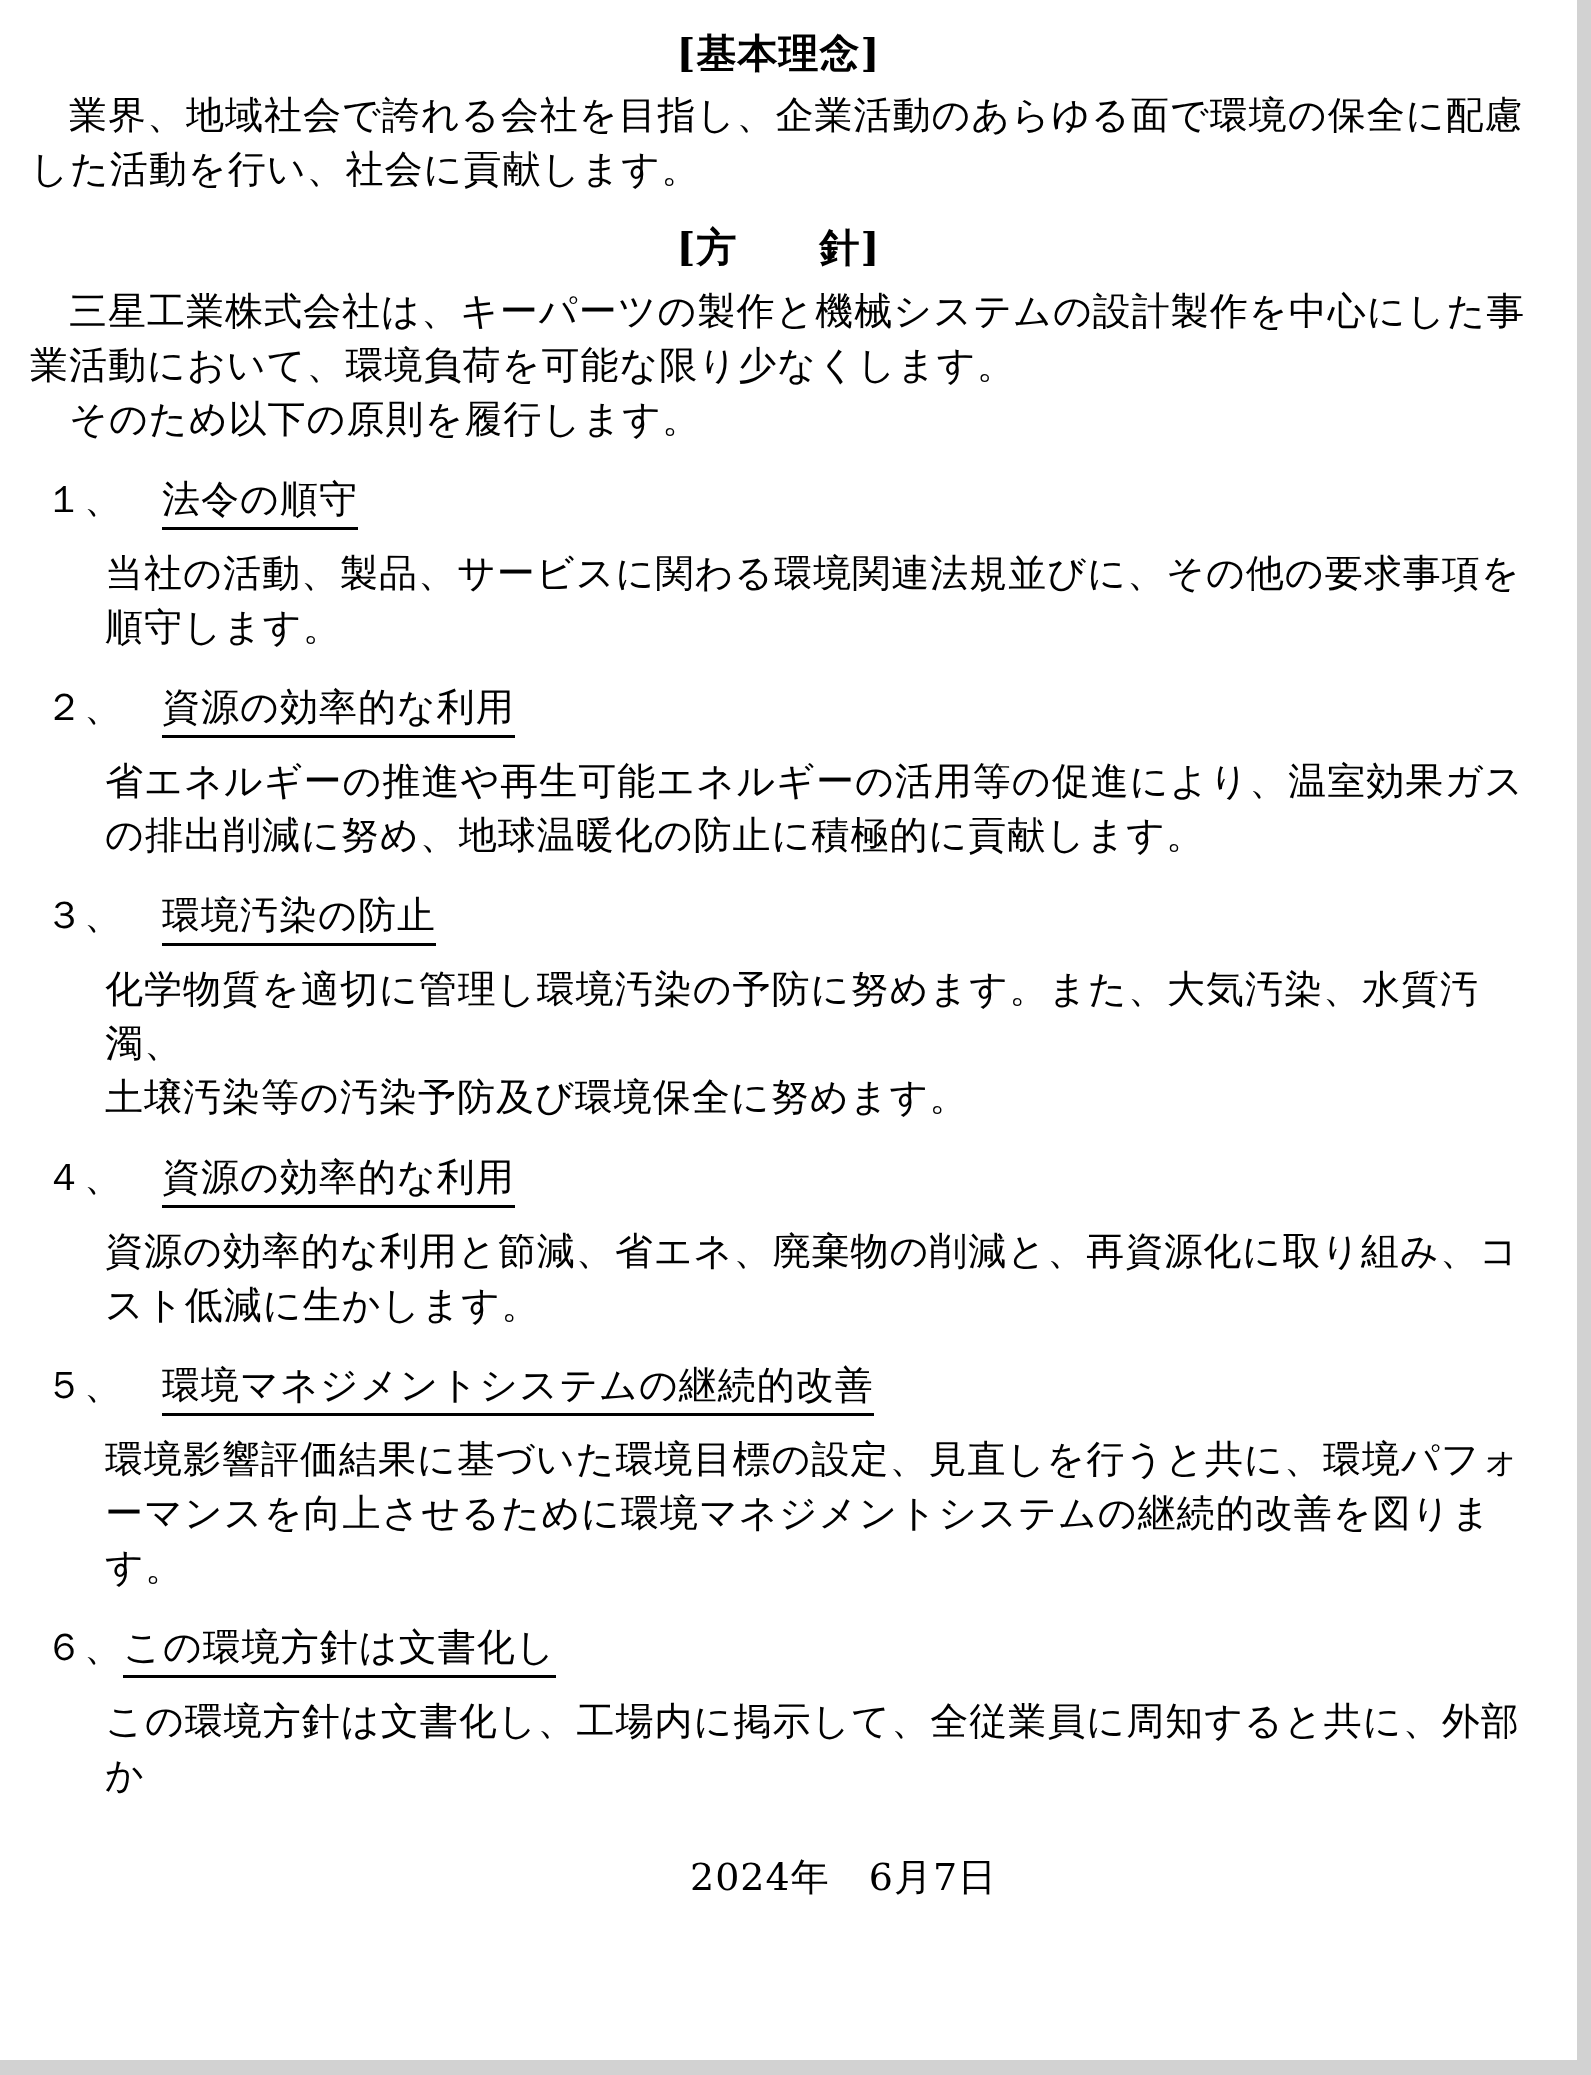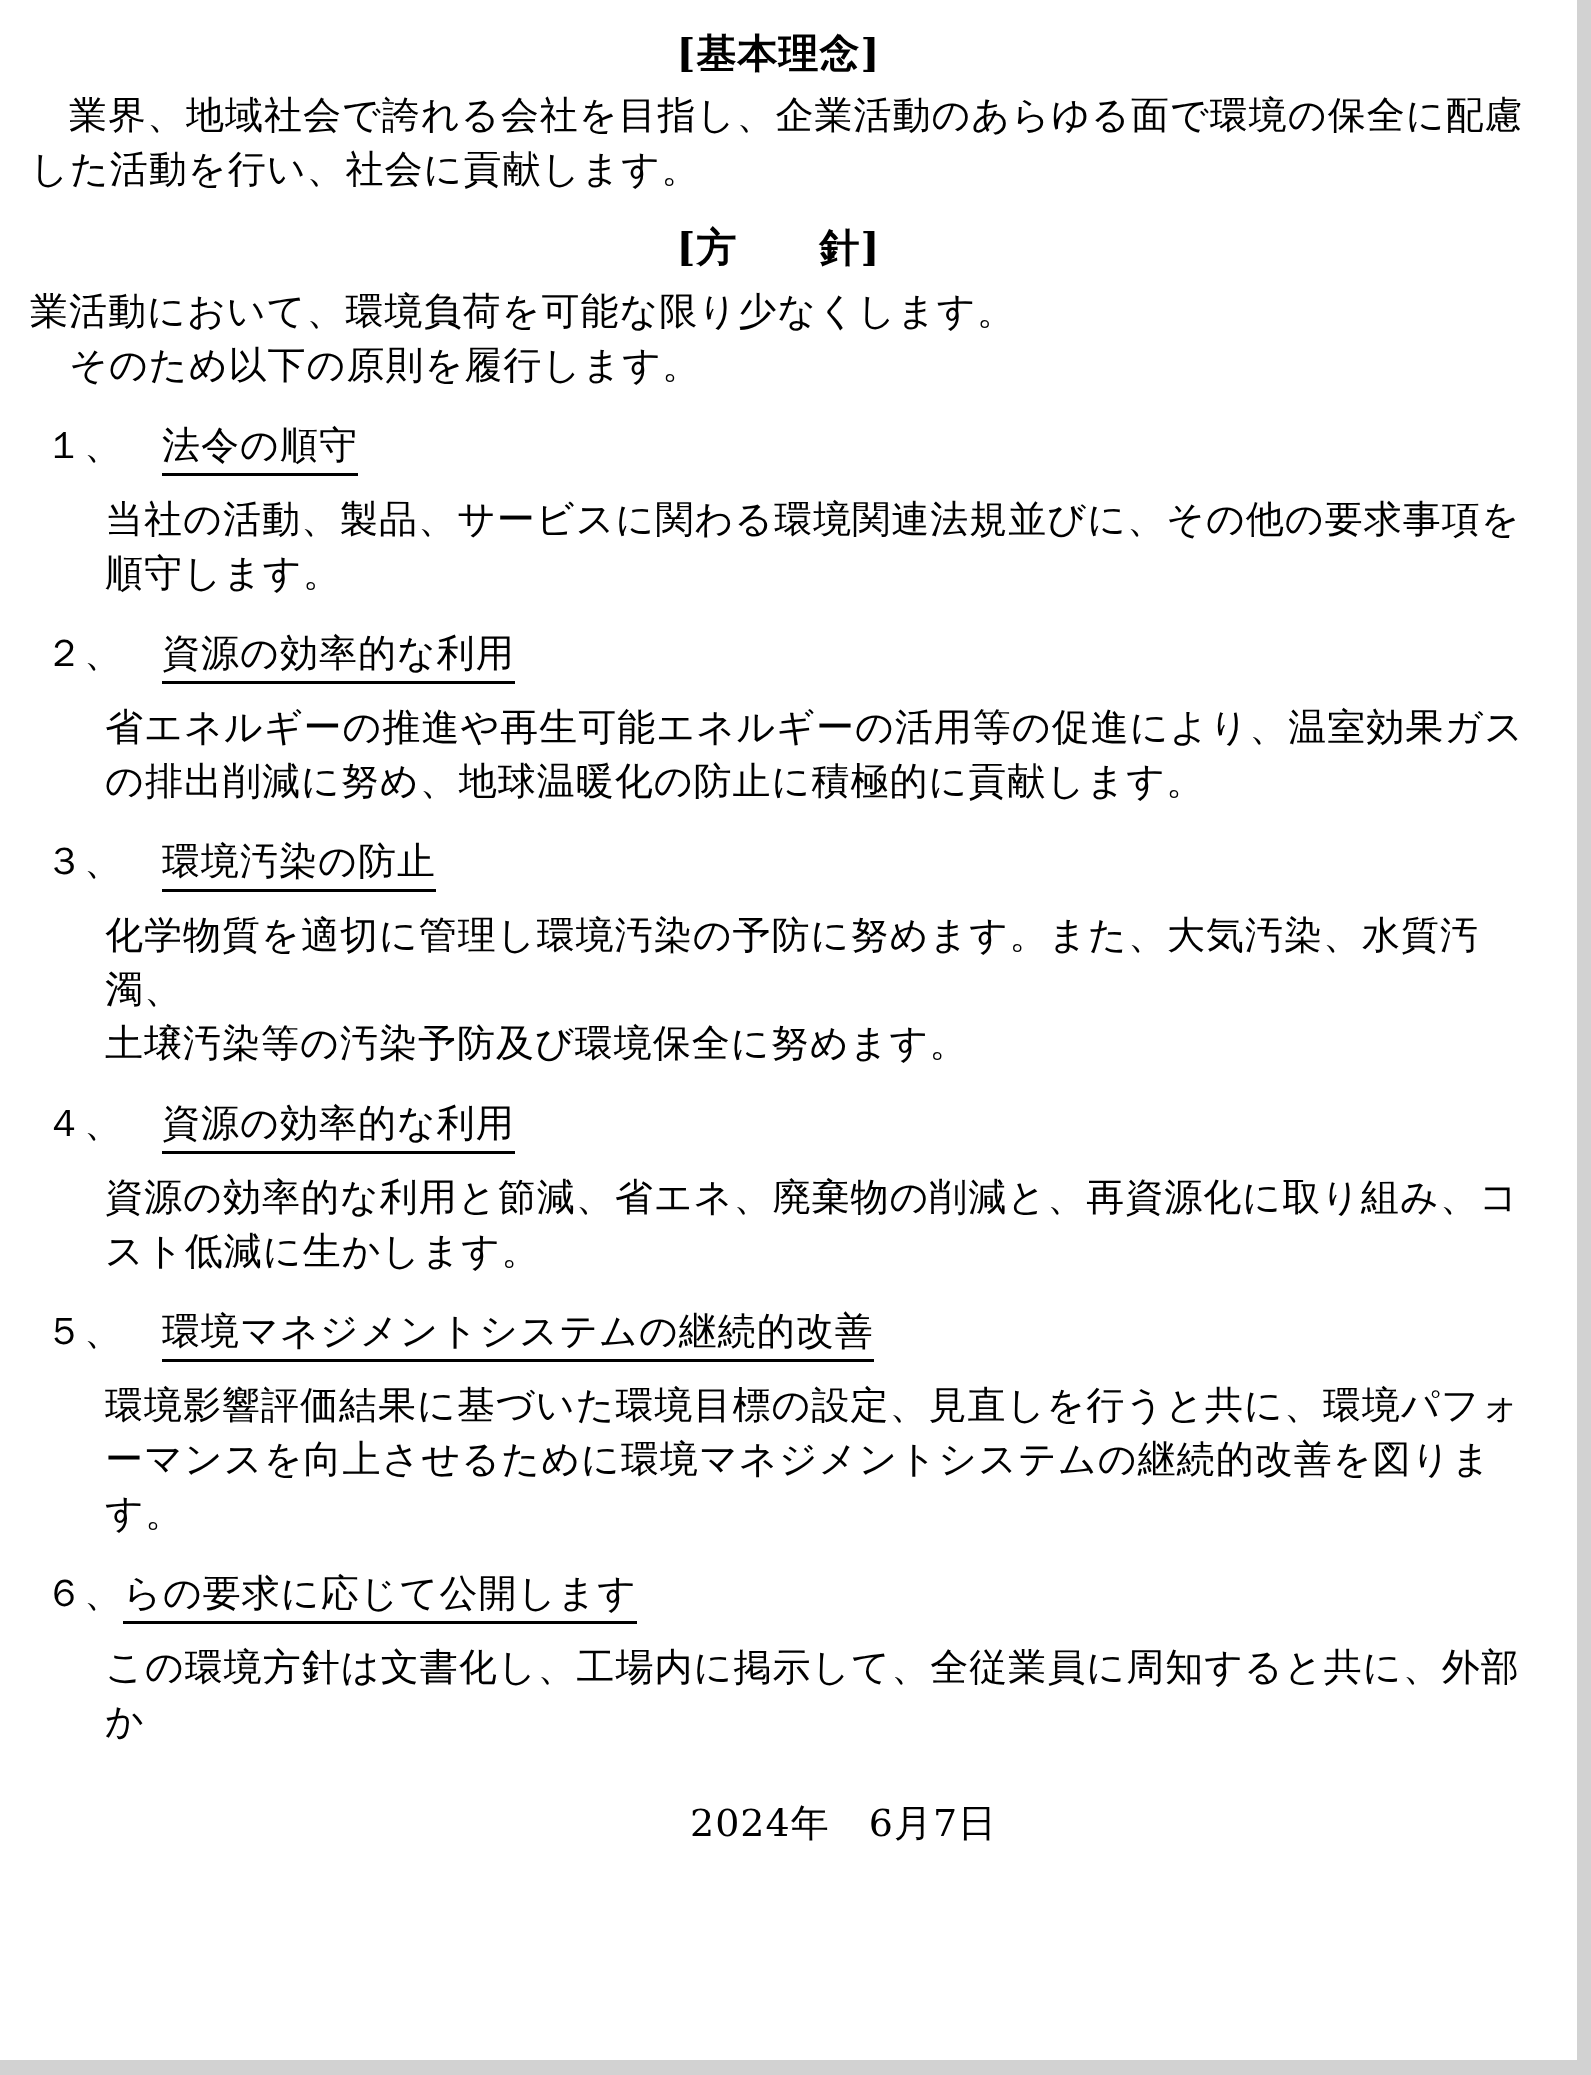--- a/index.html
+++ b/index.html
@@ -81,20 +81,21 @@
 
 
   <div class="para">
     <div class="line">　業界、地域社会で誇れる会社を目指し、企業活動のあらゆる面で環境の保全に配慮</div>
     <div class="line">した活動を行い、社会に貢献します。</div>
   </div>
 
   <div class="doc-heading policy">[方　　針]</div>
 
   <div class="para">
+    <div class="line">　三星工業株式会社は、キーパーツの製作と機械システムの設計製作を中心にした事</div>
     <div class="line">業活動において、環境負荷を可能な限り少なくします。</div>
   </div>
 
   <div class="para">
     <div class="line">　そのため以下の原則を履行します。</div>
   </div>
 
   <div class="principle">
     <div class="principle-heading">
       <span class="principle-number">１、　</span><span class="principle-title">法令の順守</span>
@@ -141,21 +142,21 @@
     </div>
     <div class="principle-body">
       <div class="line">環境影響評価結果に基づいた環境目標の設定、見直しを行うと共に、環境パフォ</div>
       <div class="line">ーマンスを向上させるために環境マネジメントシステムの継続的改善を図りま</div>
       <div class="line">す。</div>
     </div>
   </div>
 
   <div class="principle">
     <div class="principle-heading">
-      <span class="principle-number">６、</span><span class="principle-title">らの要求に応じて公開します</span>
+      <span class="principle-number">６、</span><span class="principle-title">この環境方針は文書化し</span>
     </div>
     <div class="principle-body">
       <div class="line">この環境方針は文書化し、工場内に掲示して、全従業員に周知すると共に、外部か</div>
     </div>
   </div>
 
   <div class="signature">
     <div class="sig-line sig-date">2024年　6月7日</div>
 
   </div>

